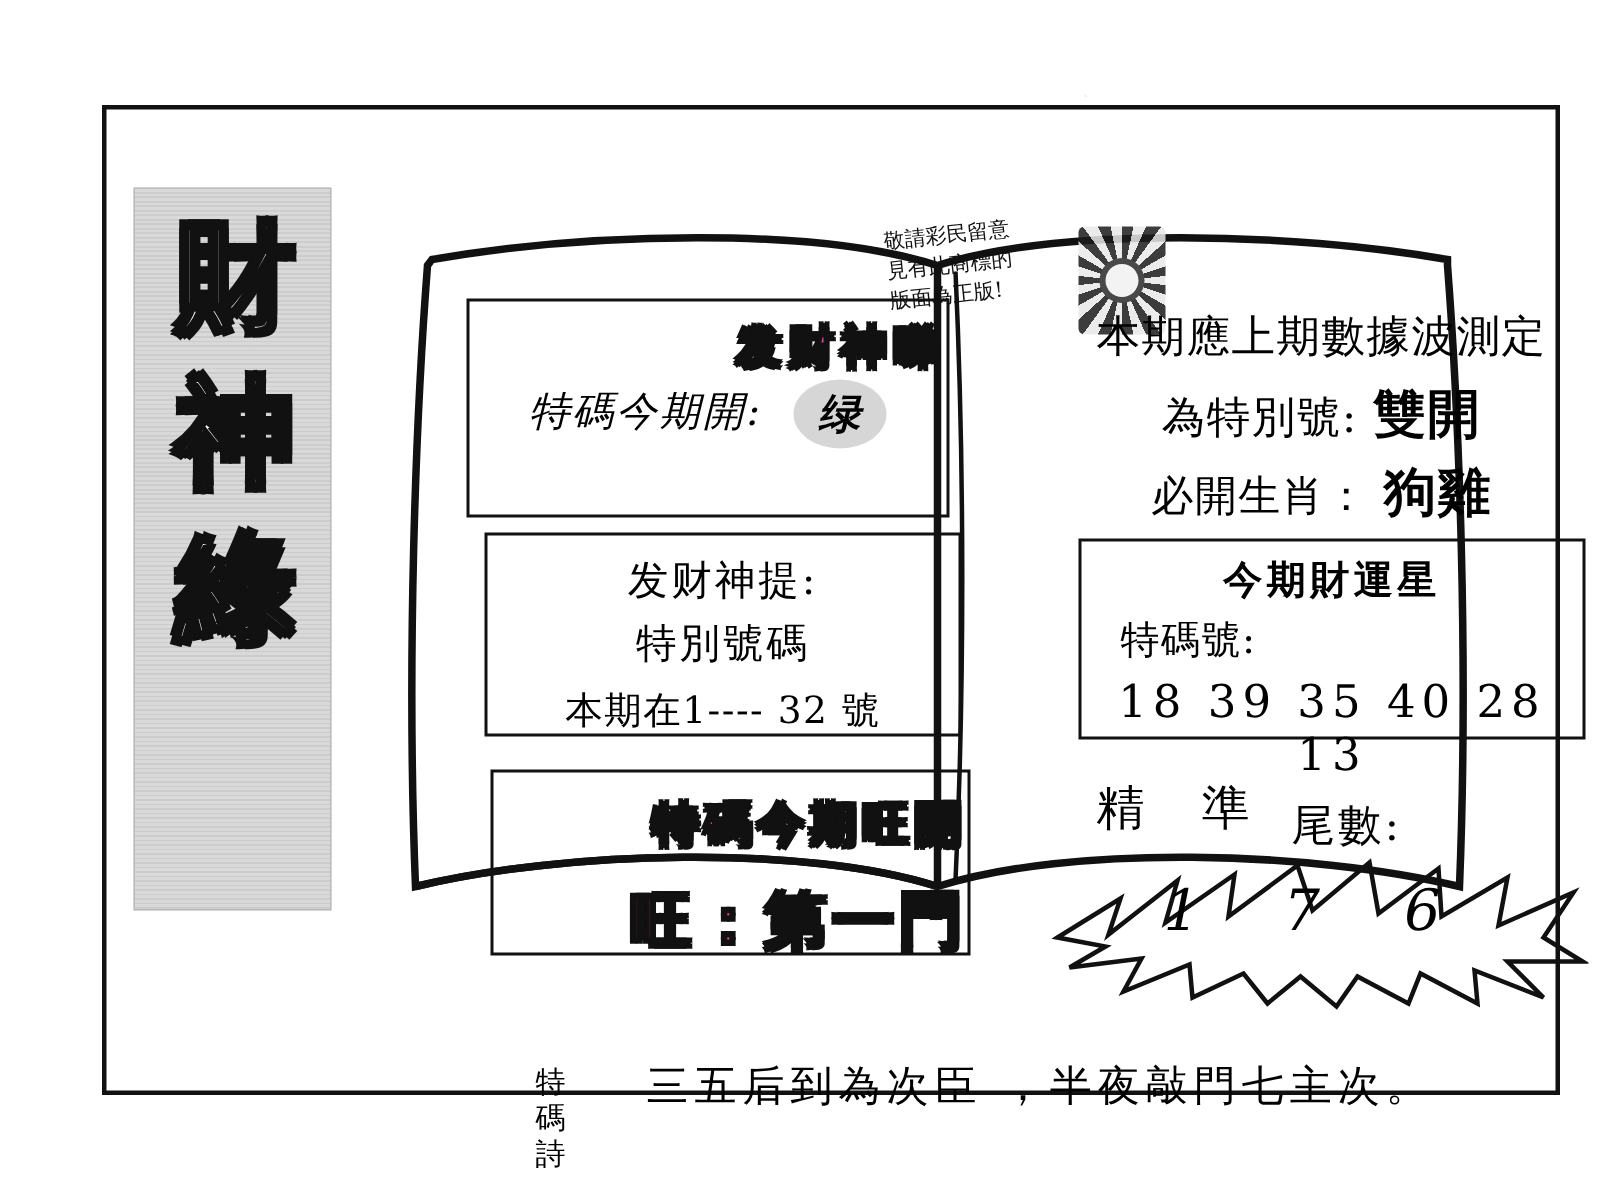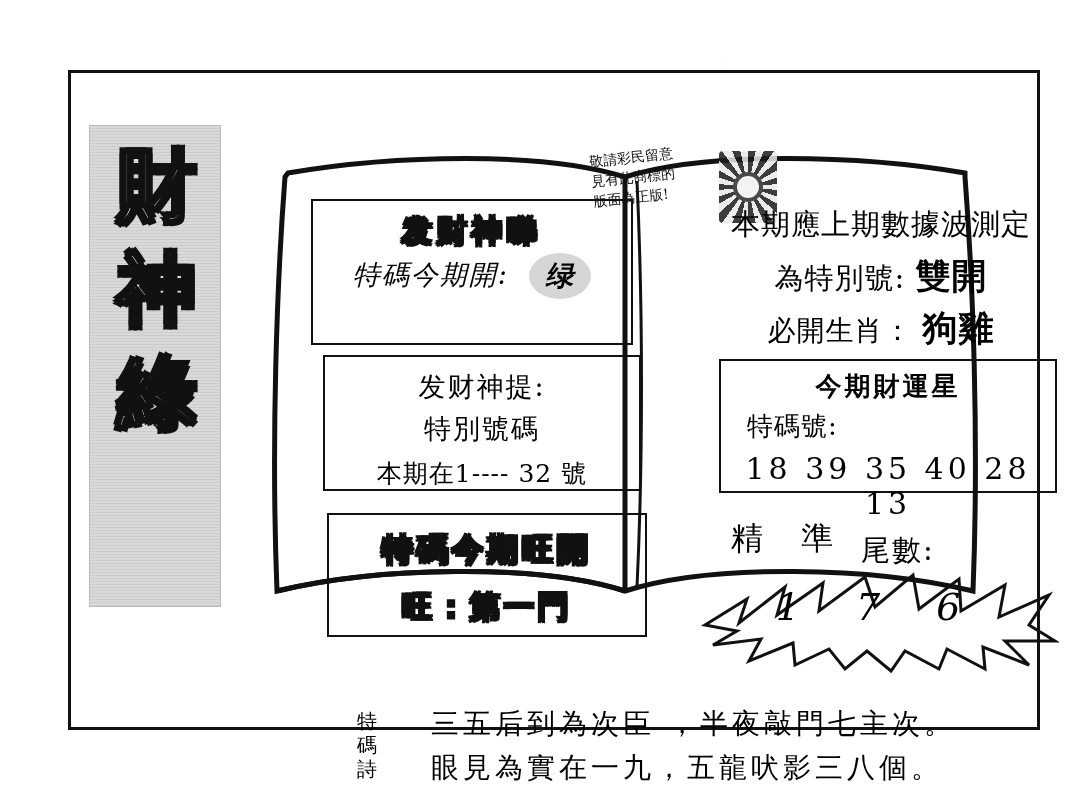--- a/index.html
+++ b/index.html
@@ -110,20 +110,21 @@
 
   
   .bubble-head {
     font-family: Liberation Serif, serif;
     font-weight: bold;
     font-size: 30px;
     letter-spacing: 5px;
     color: #ec4899;
     -webkit-text-stroke: 2px #111;
     text-shadow: 2px 2px 0 #111, -2px -2px 0 #111, 2px -2px 0 #111, -2px 2px 0 #111;
+    text-align: right;
   }
 
   .han {
     font-family: "DejaVu Serif", serif;
     font-weight: normal;
   }
 
   .row-1 {
     position: absolute;
     left: 0; right: 0;
@@ -147,21 +148,21 @@
   .mid-l1 { position: absolute; left:0; right:0; top: 12px; font-size: 27px; letter-spacing: 2px; }
   .mid-l2 { position: absolute; left:0; right:0; top: 54px; font-size: 27px; letter-spacing: 2px; }
   .mid-l3 { position: absolute; left:0; right:0; top: 100px; font-size: 25px; letter-spacing: 1px; }
 
   .bot-l1 {
     position: absolute; left:0; right:0; top: 14px;
     font-size: 31px; letter-spacing: 4px;
   }
   .bot-l2 {
     position: absolute; left:0; right:0; top: 72px;
-    font-size: 30px; letter-spacing: 4px;
+    font-size: 41px; letter-spacing: 4px;
   }
 
   
   .rtop-l1 { position: absolute; left: 0; right: 0; top: 4px; font-size: 29px; letter-spacing: 1px; text-align:center;}
   .rtop-l2 { position: absolute; left: 0; right: 0; top: 52px; font-size: 29px; letter-spacing: 1px; text-align:center;}
   .rtop-l3 { position: absolute; left: 0; right: 0; top: 104px; font-size: 28px; letter-spacing: 1px; text-align:center;}
   .big-ink { font-size: 35px; font-weight: bold; text-align: center; }
 
   .rmid-l1 { position: absolute; left:0; right:0; top: 8px; font-size: 26px; letter-spacing: 3px; font-weight:bold;}
   .rmid-l2 { position: absolute; left: 26px; top: 48px; font-size: 26px; letter-spacing: 1px; }
@@ -337,15 +338,14 @@
     </svg>
   </div>
   <div class="burst-nums">1  7  6</div>
 
   <div class="poem-label">
     <div>特</div>
     <div>碼</div>
     <div>詩</div>
   </div>
   <div class="poem-l1">三五后到為次臣 ，半夜敲門七主次。</div>
-  <div class="poem-l2">眼見為實在一九，五龍吠影三八個。</div>
 
 </div>
 
 </body></html>

